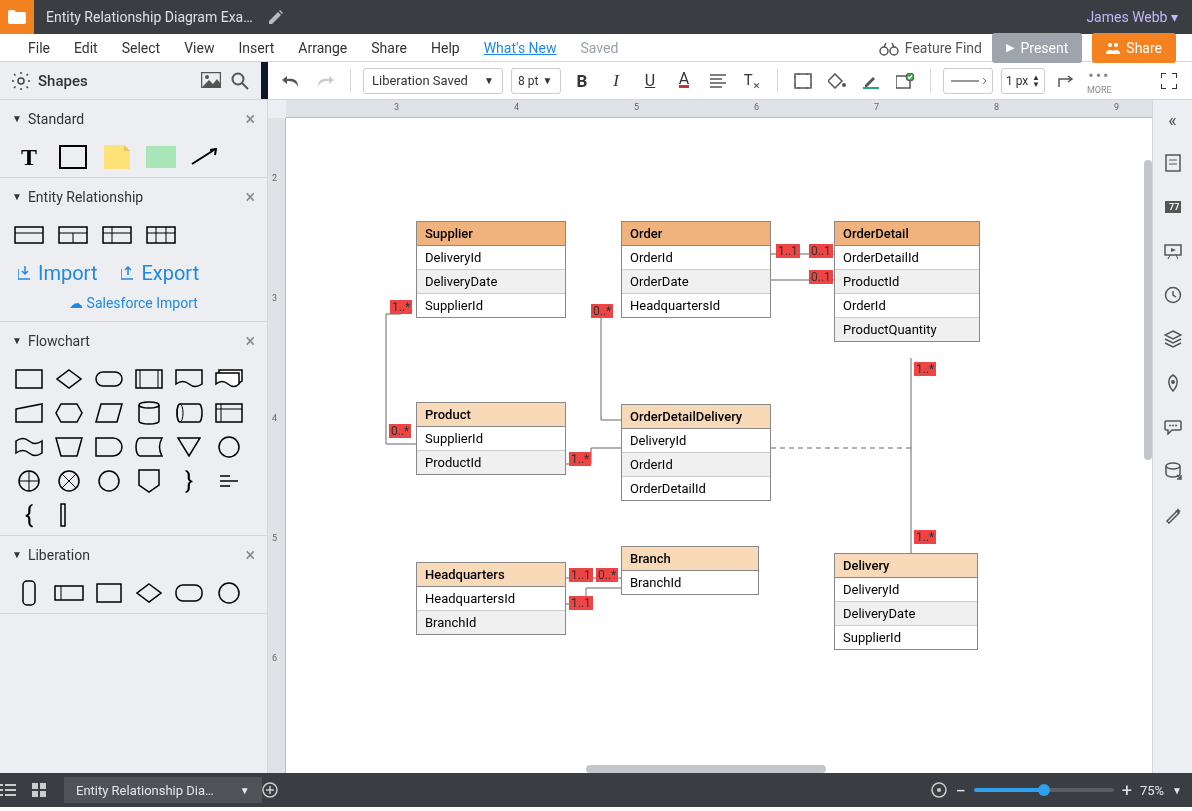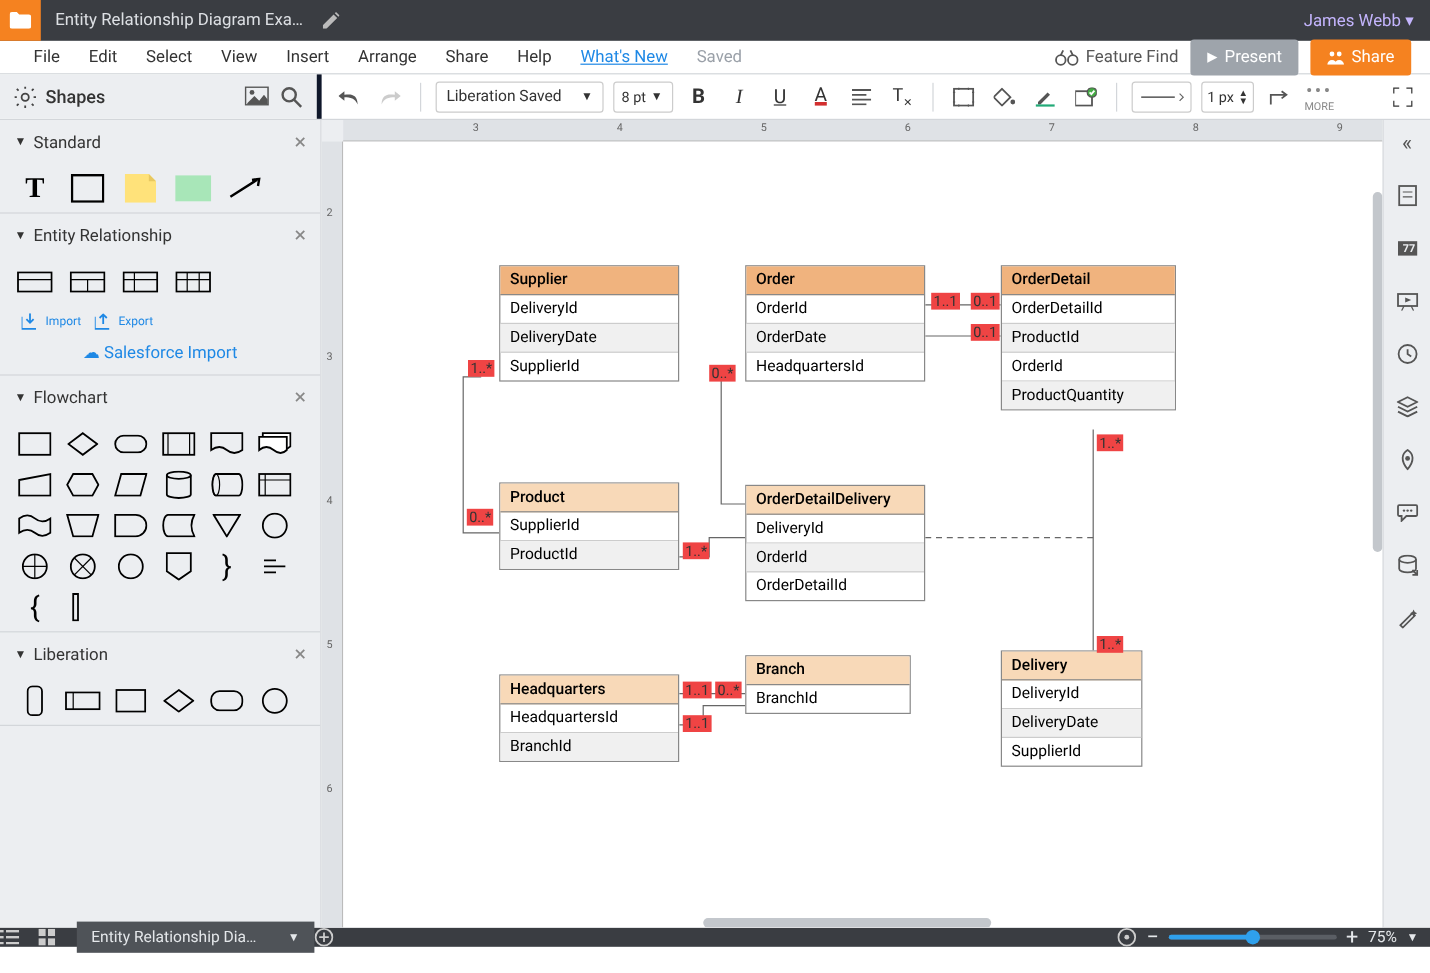--- a/index.html
+++ b/index.html
@@ -7,26 +7,26 @@
 .title-bar{height:34px;background:#3a3d42;display:flex;align-items:center;color:#fff;font-size:14px}
 .folder-icon{width:34px;height:34px;background:#f58220;display:flex;align-items:center;justify-content:center}
 .doc-title{padding:0 12px;color:#dde0e4}
 .pencil{color:#bbb;cursor:pointer;padding:4px}
 .user-menu{margin-left:auto;padding:0 14px;color:#c4b5fd;cursor:pointer}
 .menu-bar{height:28px;display:flex;align-items:center;padding:0 16px;font-size:14px;color:#333;border-bottom:1px solid #d3d6da}
 .menu-bar .mi{padding:0 12px;cursor:pointer}
 .menu-bar .mi.link{color:#1e88e5;text-decoration:underline}
 .menu-bar .mi.muted{color:#9aa0a8}
 .menu-right{margin-left:auto;display:flex;align-items:center;gap:10px}
-.ff{display:flex;align-items:center;gap:6px;color:#555;font-size:14px}
+.ff{display:flex;align-items:flex-end;gap:6px;color:#555;font-size:14px}
 .btn{height:30px;padding:0 14px;border-radius:3px;border:none;display:flex;align-items:center;gap:6px;font-size:14px;cursor:pointer;color:#fff}
 .btn.grey{background:#9ea4ab}
 .btn.orange{background:#f58220}
 .tool-row{height:38px;display:flex;align-items:stretch;border-bottom:1px solid #d3d6da}
-.shapes-hdr{width:268px;display:flex;align-items:center;padding:0 12px;gap:8px;border-right:4px solid #0f172a;background:#eceef1}
+.shapes-hdr{width:268px;display:flex;align-items:center;padding:0 12px;gap:8px;border-right:7px solid #0f172a;background:#eceef1}
 .gear{font-size:16px;color:#444}
 .shapes-hdr .lbl{font-size:15px;color:#333;font-weight:500}
 .shapes-hdr .rt{margin-left:auto;display:flex;gap:10px;color:#555}
 .tbar{flex:1;display:flex;align-items:center;padding:0 10px;gap:8px}
 .tbtn{width:26px;height:26px;display:flex;align-items:center;justify-content:center;color:#555;cursor:pointer;font-size:16px}
 .tbtn.dis{color:#bbb}
 .sep{width:1px;height:24px;background:#d3d6da;margin:0 4px}
 .font-sel{height:26px;width:140px;border:1px solid #ccc;border-radius:3px;padding:0 8px;display:flex;align-items:center;font-size:13px;color:#333;cursor:pointer}
 .size-sel{height:26px;width:50px;border:1px solid #ccc;border-radius:3px;padding:0 6px;display:flex;align-items:center;font-size:12px;color:#333;cursor:pointer}
 .line-sel{height:26px;width:50px;border:1px solid #ccc;border-radius:3px;display:flex;align-items:center;justify-content:center}
@@ -34,41 +34,41 @@
 .more{display:flex;flex-direction:column;align-items:center;color:#888;font-size:9px;cursor:pointer}
 .fs-icon{margin-left:auto}
 .main{display:flex;height:calc(811px - 34px - 40px - 38px - 26px)}
 .left-panel{width:268px;background:#eceef1;border-right:1px solid #d3d6da;overflow-y:auto;display:flex;flex-direction:column}
 .lp-scroll{flex:1;overflow-y:auto}
 .cat{border-bottom:1px solid #d3d6da}
 .cat-hdr{display:flex;align-items:center;padding:8px 12px;font-size:14px;color:#333;cursor:pointer}
 .cat-hdr .x{margin-left:auto;color:#888;font-size:18px}
 .cat-body{padding:8px 14px;display:flex;flex-wrap:wrap;gap:14px;align-items:center}
 .shp{width:30px;height:24px;display:flex;align-items:center;justify-content:center;cursor:pointer}
-.link-row{display:flex;gap:11px;padding:6px 18px 10px;font-size:10px;color:#1e88e5}
+.link-row{display:flex;gap:24px;padding:6px 18px 10px;font-size:20px;color:#1e88e5}
 .link-row span{cursor:pointer;display:flex;align-items:center;gap:6px}
 .sf-row{text-align:center;padding:0 0 10px;font-size:14px;color:#1e88e5}
 .import-data{height:42px;border-top:1px solid #d3d6da;background:#eceef1;display:flex;align-items:center;justify-content:center;gap:10px;font-size:14px;color:#555;cursor:pointer}
 .canvas-wrap{flex:1;position:relative;overflow:hidden;background:#eceef1}
 .ruler-h{position:absolute;top:0;left:18px;right:0;height:18px;background:#dfe2e6;border-bottom:1px solid #bbb;font-size:10px;color:#666}
 .ruler-v{position:absolute;top:18px;left:0;width:18px;bottom:0;background:#dfe2e6;border-right:1px solid #bbb;font-size:10px;color:#666}
 .canvas{position:absolute;top:18px;left:18px;right:0;bottom:0;background:#fff;overflow:hidden}
 .entity{position:absolute;border:1px solid #888;font-size:13px;background:#fff}
 .entity .eh{padding:4px 8px;font-weight:500;border-bottom:1px solid #888}
 .entity .er{padding:4px 8px;border-bottom:1px solid #ccc}
 .entity .er.alt{background:#f0f0f0}
 .entity .er:last-child{border-bottom:none}
 .eh.orange{background:#f0b37e}
 .eh.lightorange{background:#f8d9b8}
 .lbl-canvas{position:absolute;font-size:12px;color:#333;background:#ef4444;padding:0 2px}
 .vscroll{position:absolute;right:0;top:60px;width:8px;height:300px;background:#c3c7cc;border-radius:4px}
 .right-rail{width:40px;background:#eceef1;border-left:1px solid #d3d6da;display:flex;flex-direction:column;align-items:center;padding-top:8px;gap:22px}
 .right-rail .ri{width:22px;height:22px;display:flex;align-items:center;justify-content:center;color:#555;cursor:pointer}
 .collapse-chev{font-size:18px;color:#888}
-.footer{height:16px;background:#3a3d42;display:flex;align-items:center;color:#ccc;font-size:13px}
+.footer{height:34px;background:#3a3d42;display:flex;align-items:center;color:#ccc;font-size:13px}
 .footer .ft-icon{width:32px;text-align:center;cursor:pointer;color:#ccc}
 .page-tab{background:#4f5358;height:26px;display:flex;align-items:center;padding:0 12px;gap:26px;color:#e4e7ea;cursor:pointer}
 .add-page{width:32px;text-align:center;cursor:pointer;font-size:16px}
 .zoom{margin-left:auto;display:flex;align-items:center;gap:8px;padding-right:10px;color:#e4e7ea}
 .zoom-slider{width:140px;height:4px;background:#5a5e64;border-radius:2px;position:relative}
 .zoom-slider .fill{position:absolute;left:0;top:0;height:4px;width:48%;background:#2fa0ec;border-radius:2px}
 .zoom-slider .thumb{position:absolute;left:46%;top:-4px;width:12px;height:12px;border-radius:50%;background:#2fa0ec}
 svg{display:block}
 .hscroll{position:absolute;bottom:0;left:300px;height:8px;width:240px;background:#c3c7cc;border-radius:4px}
 .tick-h{position:absolute;top:2px;font-size:9px;color:#666}
@@ -606,21 +606,21 @@
       </div>
       <div class="entity" style="left:130px;top:444px;width:150px">
         <div class="eh lightorange">Headquarters</div>
         <div class="er">HeadquartersId</div>
         <div class="er alt">BranchId</div>
       </div>
       <div class="entity" style="left:335px;top:428px;width:138px">
         <div class="eh lightorange">Branch</div>
         <div class="er">BranchId</div>
       </div>
-      <div class="entity" style="left:548px;top:424px;width:118px">
+      <div class="entity" style="left:548px;top:435px;width:144px">
         <div class="eh lightorange">Delivery</div>
         <div class="er">DeliveryId</div>
         <div class="er alt">DeliveryDate</div>
         <div class="er">SupplierId</div>
       </div>
 
       <span class="lbl-canvas" style="left:104px;top:182px">1..*</span>
       <span class="lbl-canvas" style="left:103px;top:306px">0..*</span>
       <span class="lbl-canvas" style="left:283px;top:334px">1..*</span>
       <span class="lbl-canvas" style="left:305px;top:186px">0..*</span>

